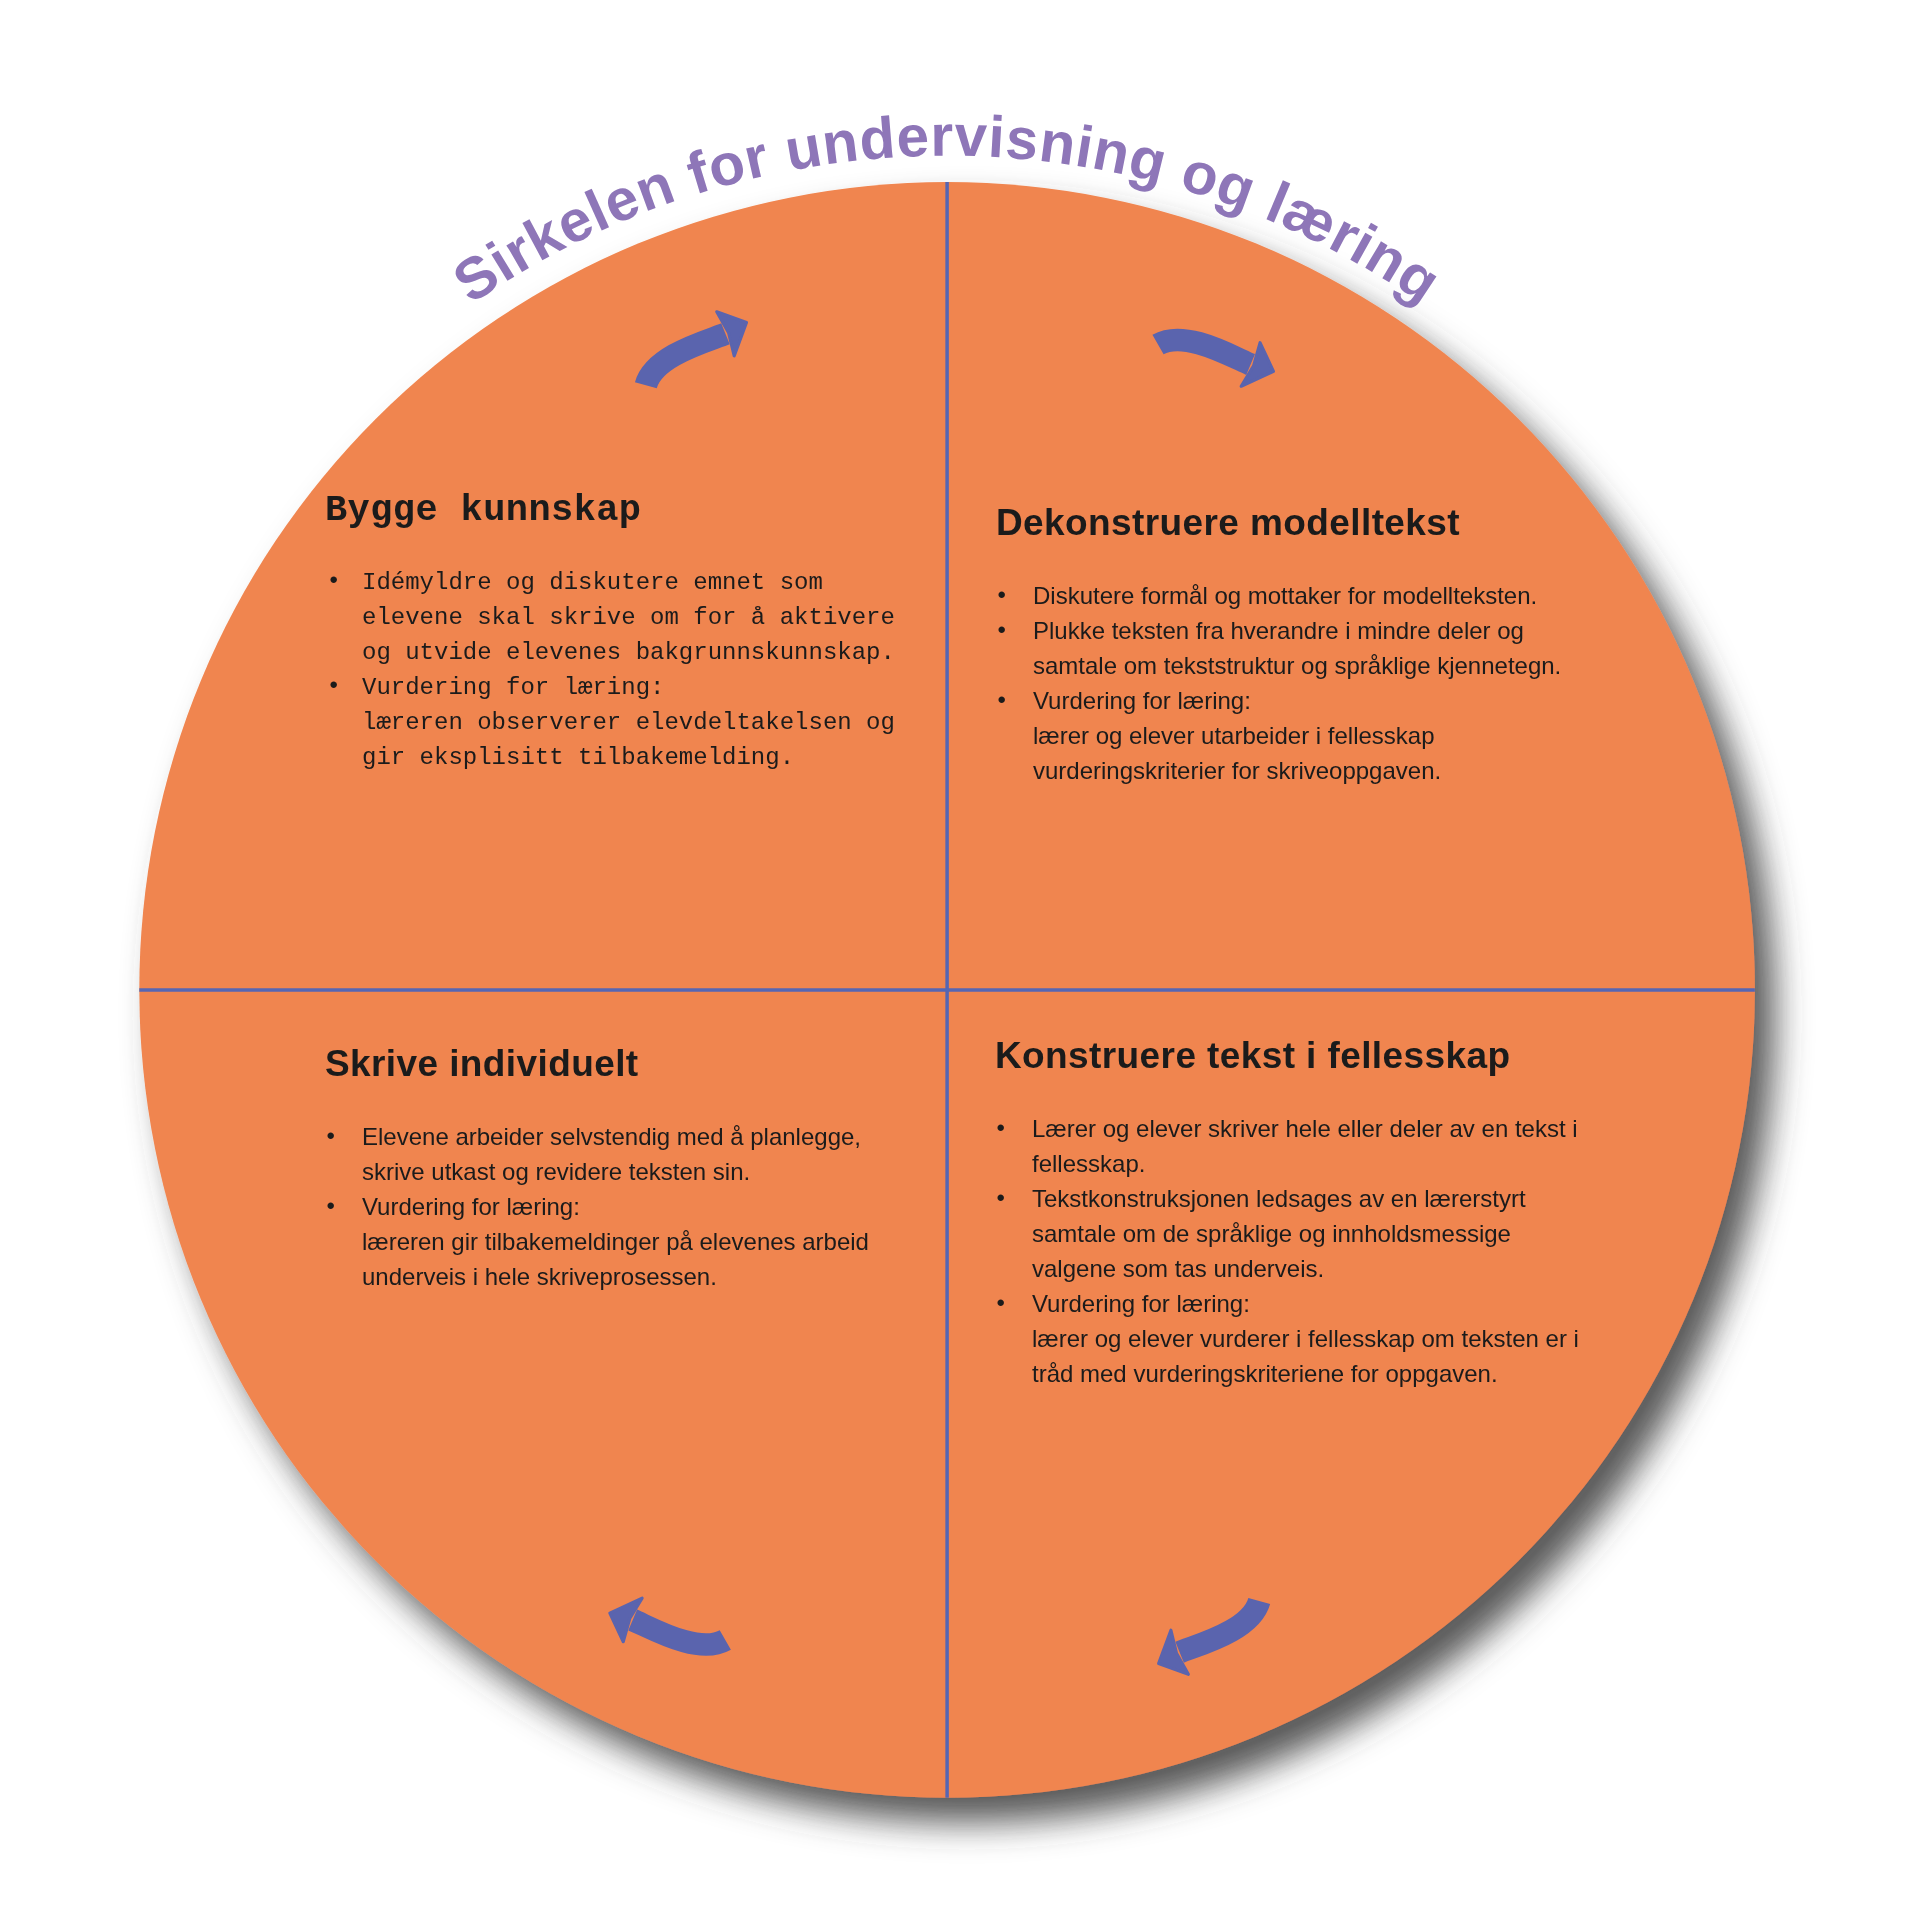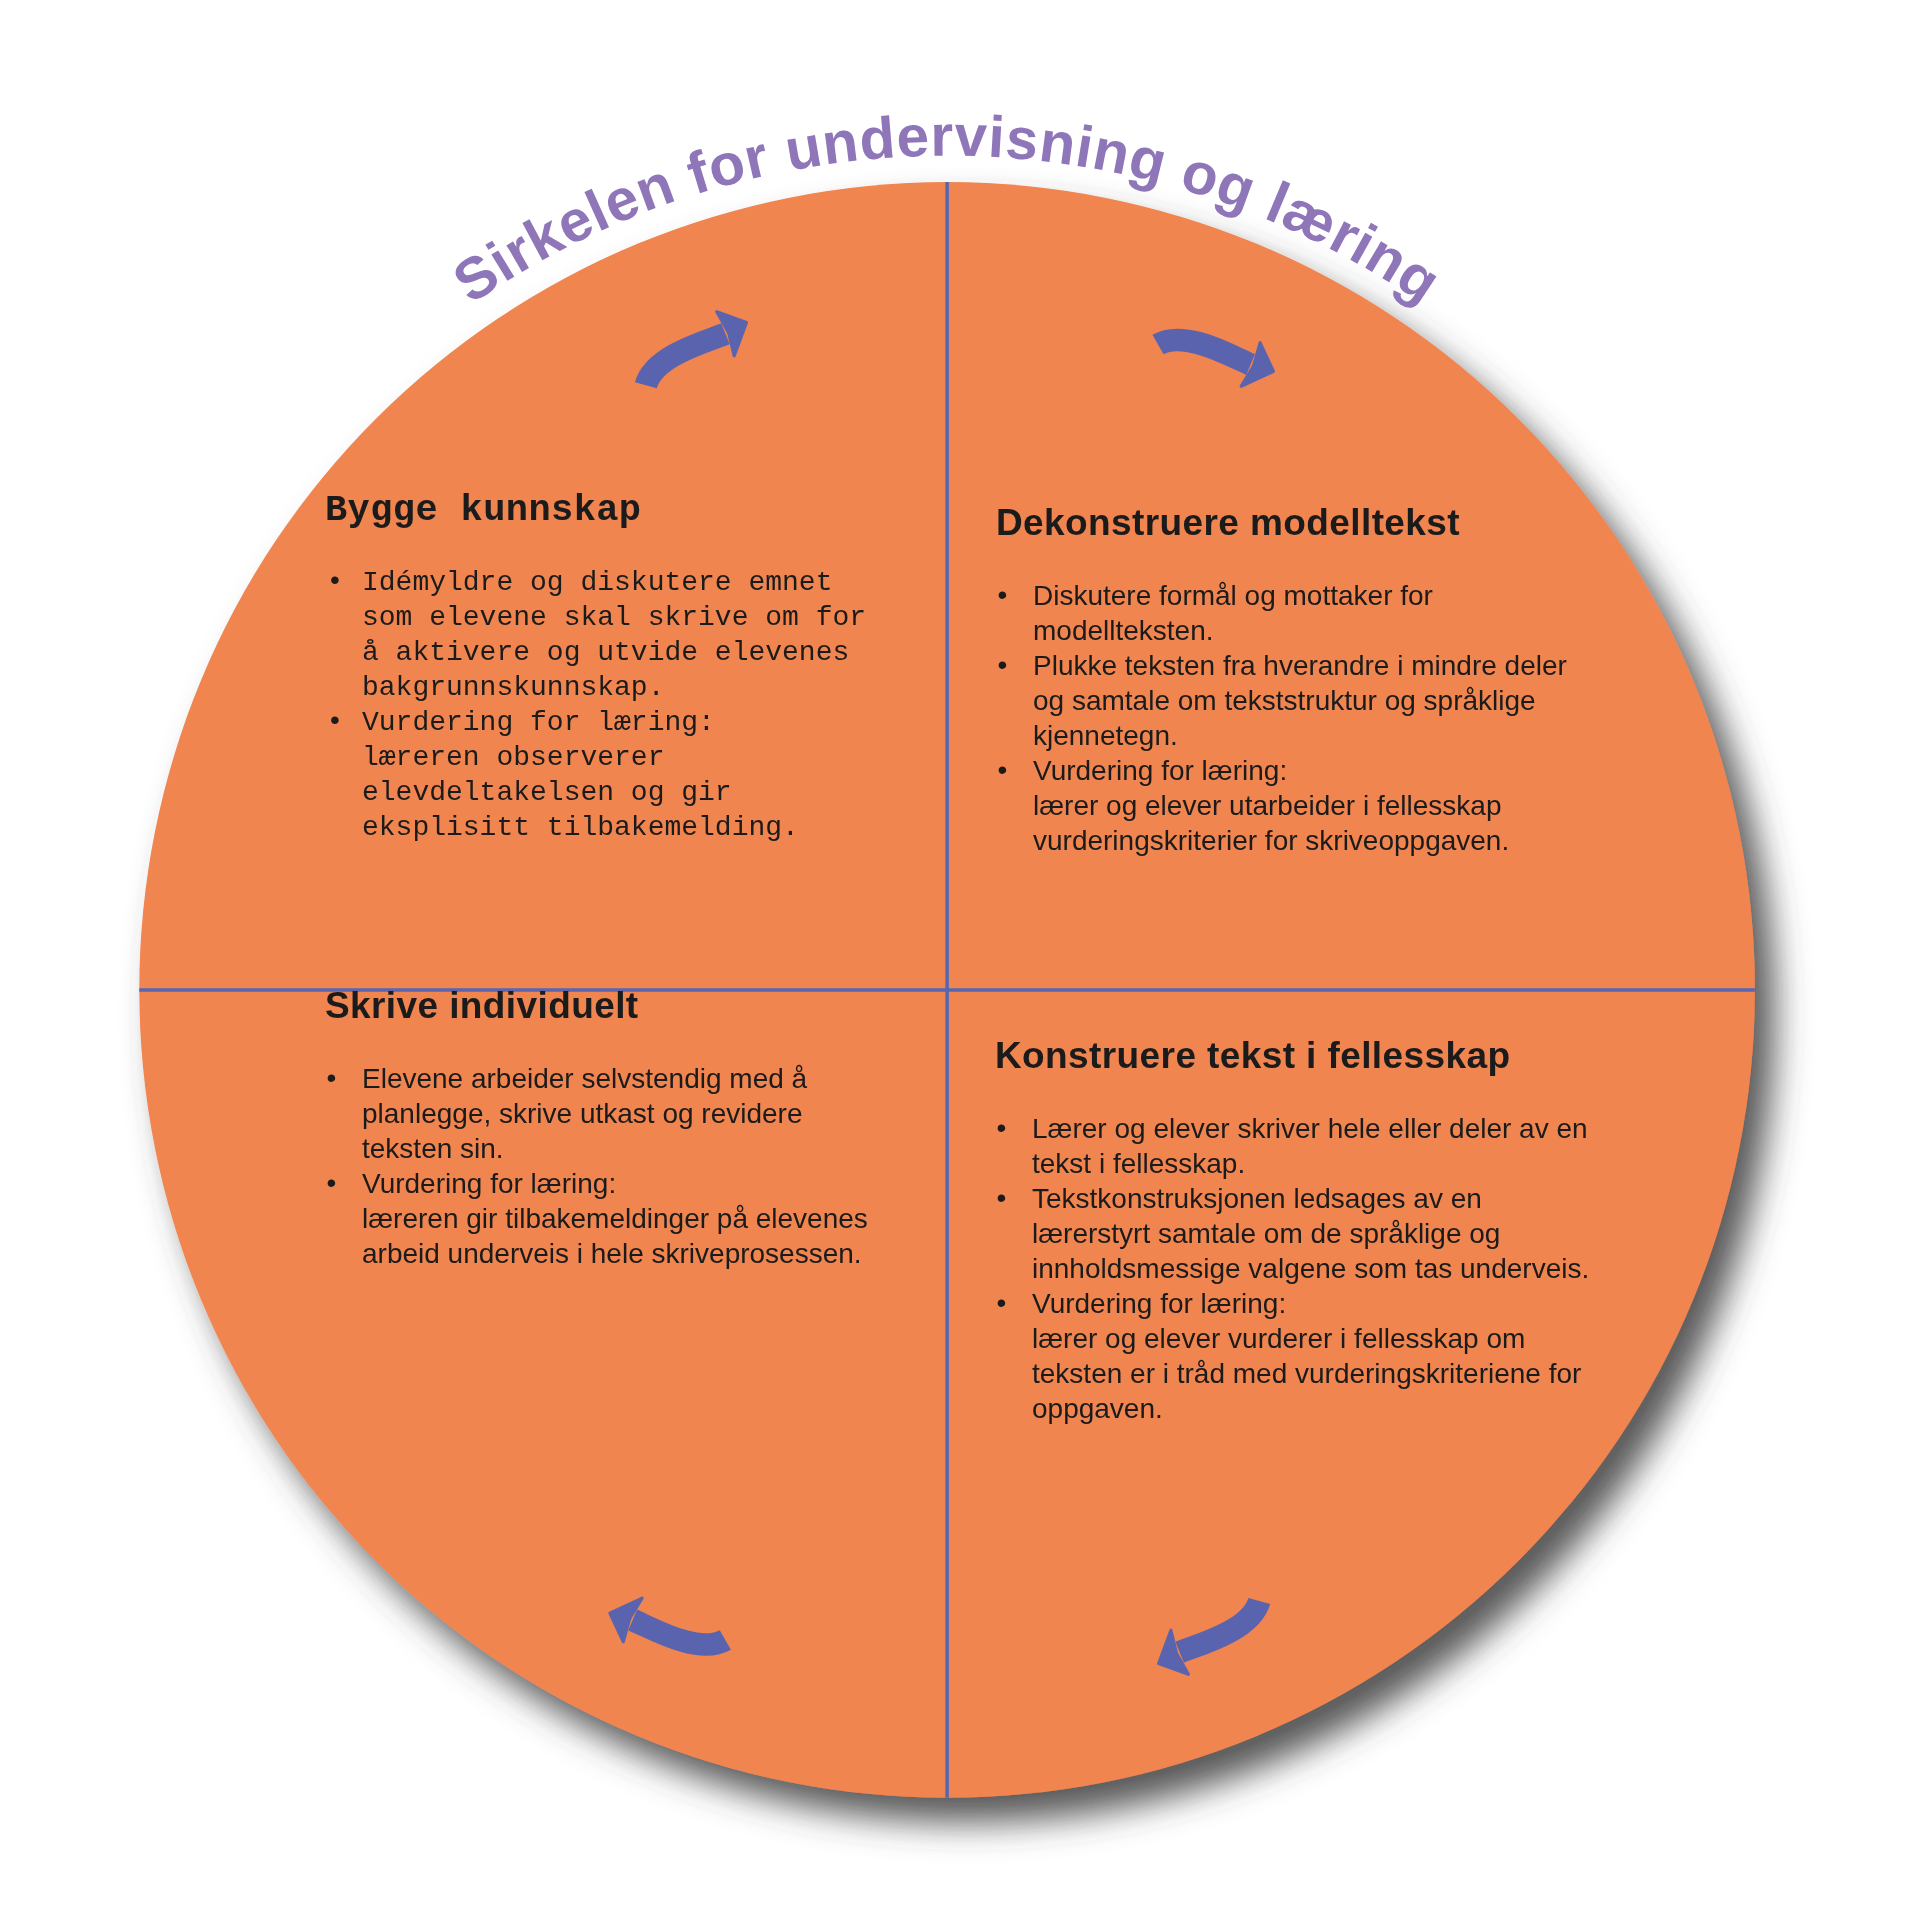--- a/index.html
+++ b/index.html
@@ -34,33 +34,33 @@
     letter-spacing: 0.4px;
   }
   .quad ul {
     margin: 0;
     padding: 0;
     list-style: none;
   }
   .quad li {
     position: relative;
     padding-left: 37px;
-    font-size: 28px;
+    font-size: 24px;
     line-height: 35px;
     white-space: pre-line;
   }
   .quad li::before {
     content: "\2022";
     position: absolute;
     left: 1.6px;
     top: -0.8px;
   }
   .q-tl { left: 325px; top: 489px;  width: 574px; font-family: Liberation Mono, monospace; }
   .q-tr { left: 996px; top: 483px; width: 593px; margin-top: 19px; }
-  .q-bl { left: 325px; top: 985px; width: 565px; }
+  .q-bl { left: 325px; top: 1043px; width: 565px; }
   .q-br { left: 995px; top: 1035px; width: 598px; }
 
   .arc-title {
     font-family: "Liberation Sans", "DejaVu Sans", sans-serif;
     font-weight: 700;
     font-size: 75px;
     letter-spacing: 1px;
     fill: #8E76B8;
   }
 </style>

